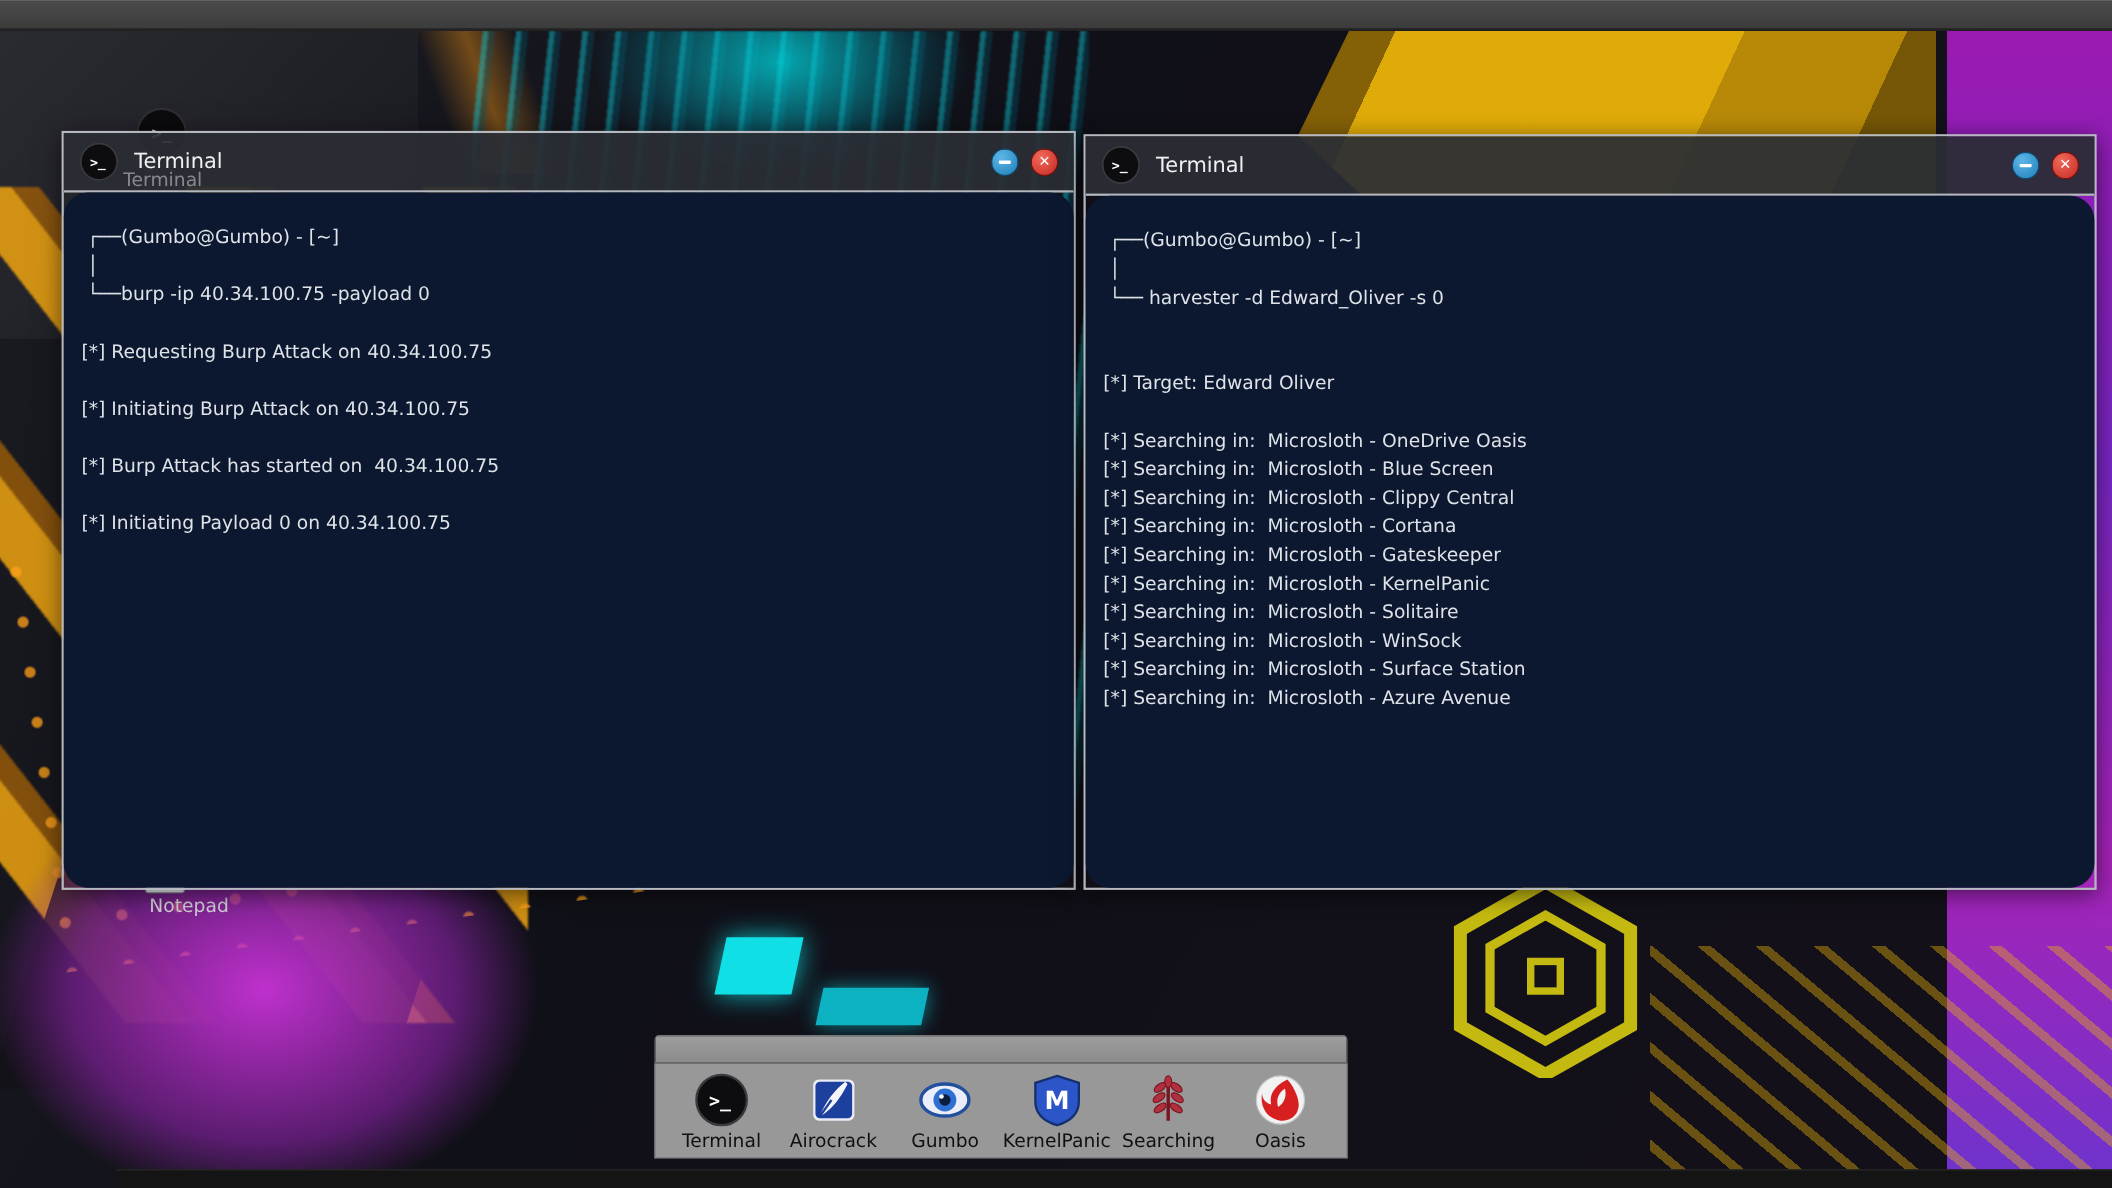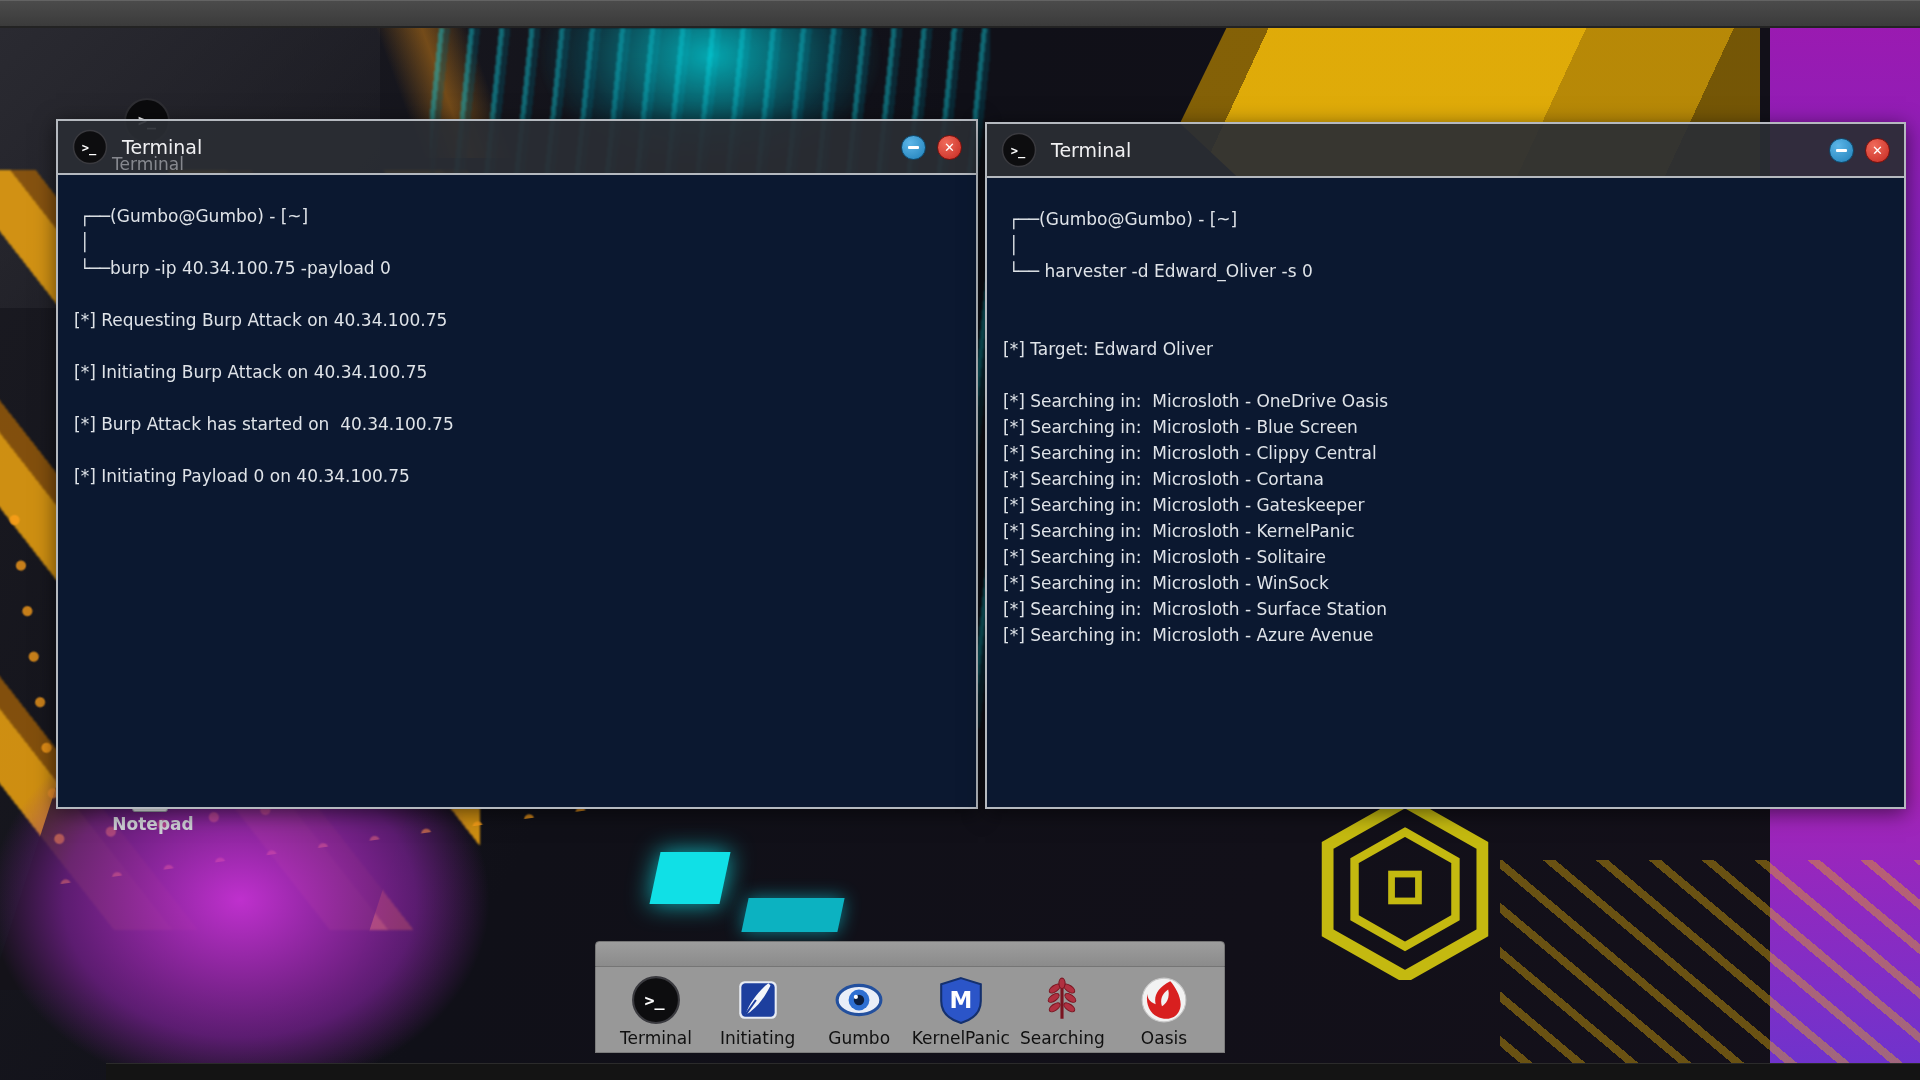--- a/index.html
+++ b/index.html
@@ -48,40 +48,40 @@
     background:#141414; border-top:1px solid #2b2b2b; }
 
   
   .desk-term-circle { position:absolute; left:124px; top:98px; width:46px; height:46px; z-index:2;
     border-radius:50%; background:#0b0b0d; border:2px solid #2e2e33; display:flex; align-items:center; justify-content:center;
     color:#fff; font-family:"DejaVu Sans Mono",monospace; font-size:15px; font-weight:bold; }
   .desk-term-label { position:absolute; left:98px; top:154px; width:100px; z-index:12; text-align:center;
     color:#c4c6cc; opacity:.6; font-size:17px; }
   .desk-notepad-page { position:absolute; left:132px; top:770px; width:36px; height:42px; z-index:2;
     background:#eef0f2; border:1px solid #9aa0a8; border-radius:3px; }
-  .desk-notepad-label { position:absolute; left:98px; top:814px; width:110px; z-index:5; text-align:center;
-    color:#cfd1d6; font-size:17px;font-weight:bold; }
+  .desk-notepad-label { position:absolute; left:98px; top:814px; width:110px; z-index:5; text-align:right;
+    color:#cfd1d6; font-size:17px; }
 
   
   .window { position:absolute; z-index:10; border:2px solid #b5b9bf; box-shadow:0 4px 20px rgba(0,0,0,.55);
     display:flex; flex-direction:column; }
   .window-left  { left:56px;  top:119px; width:922px; height:690px; }
   .window-right { left:985px; top:122px; width:921px; height:687px; }
   .titlebar { height:54px; flex:0 0 54px; background:rgba(42,45,52,.93); border-bottom:2px solid #b5b9bf;
     display:flex; align-items:center; padding:0 14px; gap:14px; }
   .title-icon { width:36px; height:36px; flex:0 0 36px; }
   .title-text { color:#f0f0f2; font-size:19px; }
   .title-buttons { margin-left:auto; display:flex; gap:11px; align-items:center; }
   .btn-min, .btn-close { width:25px; height:25px; border-radius:50%; display:flex; align-items:center; justify-content:center; cursor:pointer; }
   .btn-min { background:radial-gradient(circle at 35% 30%, #5db6e8, #1f7fb8); border:1px solid #0e4a6e; }
   .btn-min .bar { width:11px; height:3px; background:#fff; border-radius:1px; }
   .btn-close { background:radial-gradient(circle at 35% 30%, #f06a5a, #c62a22); border:1px solid #7a100c;
     color:#fff; font-size:13px; font-weight:bold; }
   .terminal-content { flex:1; background:#0b1830; color:#dfe3e8; font-family:"DejaVu Sans","DejaVu Sans Mono",sans-serif;
-    font-size:17px; line-height:26px; padding:28px 16px; white-space:pre; overflow:hidden; }
+    font-size:17px; line-height:26px; padding:28px 16px; white-space:pre; overflow:hidden;border-radius:22px; }
 
   
   .dock { position:absolute; left:595px; top:941px; width:630px; height:112px; z-index:30; }
   .dock-shelf { height:26px; background:linear-gradient(#9d9d9d,#8b8b8b); border:1px solid #757575;
     border-radius:4px 4px 0 0; }
   .dock-body { height:86px; background:rgba(163,163,163,.93); border:1px solid #7c7c7c; border-top:none;
     display:flex; justify-content:space-between; padding:8px 12px 4px; }
   .dock-item { width:96px; display:flex; flex-direction:column; align-items:center; cursor:pointer; }
   .dock-icon { width:50px; height:50px; }
   .dock-icon svg { width:50px; height:50px; display:block; }
@@ -200,21 +200,21 @@
 
     <div class="dock-item">
       <span class="dock-icon">
         <svg viewBox="0 0 48 48">
           <rect x="6" y="6" width="36" height="36" rx="5" fill="#e8ecf4"></rect>
           <rect x="8" y="8" width="32" height="32" rx="4" fill="#1d3f9e"></rect>
           <path d="M34 8 C26 14 16 26 12 38 C14 37 16 36 18 34 C26 28 32 18 36 10 Z" fill="#f4f6fa"></path>
           <path d="M12 38 L22 24" stroke="#1d3f9e" stroke-width="2" fill="none"></path>
         </svg>
       </span>
-      <span class="dock-label">Initiating</span>
+      <span class="dock-label">Airocrack</span>
     </div>
 
     <div class="dock-item">
       <span class="dock-icon">
         <svg viewBox="0 0 48 48">
           <ellipse cx="24" cy="24" rx="21" ry="14" fill="#e9eef8" stroke="#23509e" stroke-width="3"></ellipse>
           <circle cx="24" cy="24" r="10" fill="#2d6fd2"></circle>
           <circle cx="24" cy="24" r="5" fill="#0b1e3e"></circle>
           <circle cx="21" cy="21" r="2" fill="#ffffff"></circle>
         </svg>

